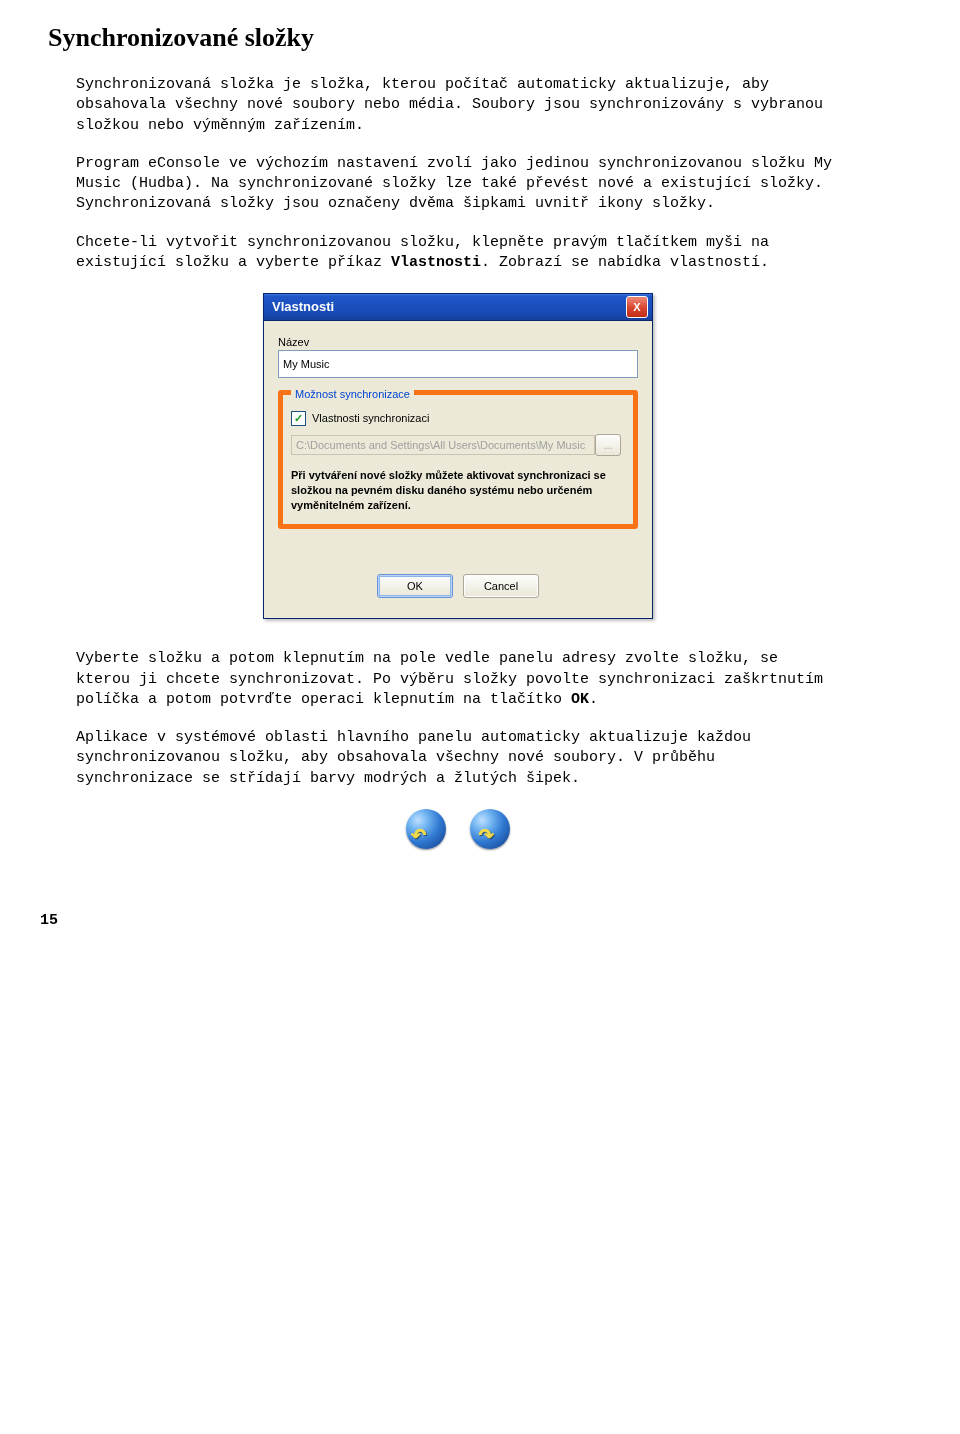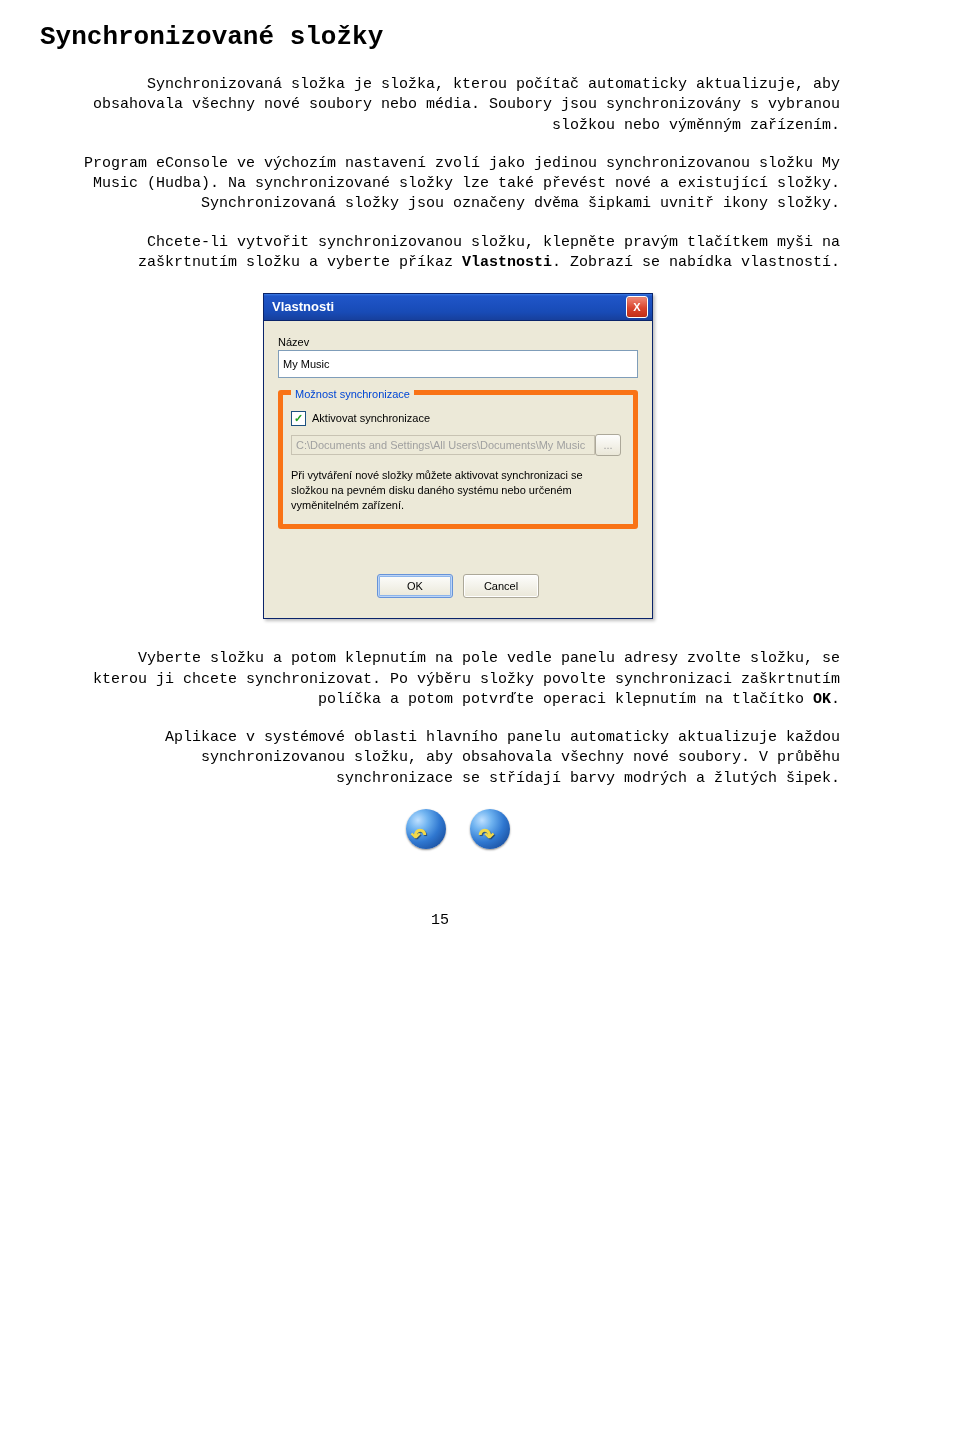--- a/index.html
+++ b/index.html
@@ -7,31 +7,30 @@
     font-size: 15px;
     margin: 0;
     padding: 20px 40px 40px 40px;
     background: #fff;
     color: #000;
     width: 880px;
     box-sizing: border-box;
     line-height: 1.35;
   }
   h1 {
-    font-family: Liberation Mono, monospace;
+    font-family: Liberation Serif, serif;
     font-size: 26px;
     font-weight: bold;
-    margin: 0 0 20px 0;
+    margin: 0 0 20px 8px;
   }
   .body-text {
     margin-left: 36px;
   }
   p {
     margin: 0 0  18px 0;
-    text-align: right;
   }
   .bold { font-weight: bold; }
   .dialog-wrap {
     display: flex;
     justify-content: center;
     margin: 20px 0 30px 0;
   }
   .dialog {
     width: 388px;
     background: #ece9d8;
@@ -144,20 +143,21 @@
     font-size: 11px;
     display: flex;
     align-items: center;
     justify-content: center;
     color: #a0a0a0;
   }
   .helptext {
     color: #000;
     line-height: 1.35;
     padding-right: 10px;
+    font-weight: bold;
   }
   .btn-row {
     display: flex;
     justify-content: center;
     gap: 10px;
     margin-top: 45px;
     padding-bottom: 6px;
   }
   .winbtn {
     width: 74px;
@@ -203,56 +203,56 @@
     text-shadow: 1px 1px 1px rgba(0,0,0,0.5);
   }
   .arrow-fwd {
     position: absolute;
     top: 10px; left: 10px;
     font-size: 28px;
     font-weight: bold;
     text-shadow: 1px 1px 1px rgba(0,0,0,0.5);
   }
   .pagenum {
-    text-align: center;
     margin-top: 60px;
     font-family: "Courier New", monospace;
     font-size: 15px;
+    font-weight: bold;
   }
 </style>
 </head>
 <body>
 
 <h1>Synchronizované složky</h1>
 
 <div class="body-text">
   <p>Synchronizovaná složka je složka, kterou počítač automaticky aktualizuje, aby obsahovala všechny nové soubory nebo média. Soubory jsou synchronizovány s vybranou složkou nebo výměnným zařízením.</p>
   <p>Program eConsole ve výchozím nastavení zvolí jako jedinou synchronizovanou složku My Music (Hudba). Na synchronizované složky lze také převést nové a existující složky. Synchronizovaná složky jsou označeny dvěma šipkami uvnitř ikony složky.</p>
   <p>
-    <span>Chcete-li vytvořit synchronizovanou složku, klepněte pravým tlačítkem myši na zaškrtnutím složku a vyberte příkaz </span><span class="bold">Vlastnosti</span><span>. Zobrazí se nabídka vlastností.</span>
+    <span>Chcete-li vytvořit synchronizovanou složku, klepněte pravým tlačítkem myši na existující složku a vyberte příkaz </span><span class="bold">Vlastnosti</span><span>. Zobrazí se nabídka vlastností.</span>
   </p>
 
   <div class="dialog-wrap">
     <div class="dialog">
       <div class="titlebar">
         <span class="title">Vlastnosti</span>
         <div class="closebtn">
           <span>X</span>
         </div>
       </div>
       <div class="dlg-body">
         <span class="lbl">Název</span>
         <input class="name-input" value="My Music" style="">
         <div class="groupbox">
           <div class="grouptitle">Možnost synchronizace</div>
           <div class="chk-row">
             <div class="chkbox">
               <span>✓</span>
             </div>
-            <span>Aktivovat synchronizace</span>
+            <span>Vlastnosti synchronizaci</span>
           </div>
           <div class="path-row">
             <input class="path-input" disabled="" value="C:\Documents and Settings\All Users\Documents\My Music" style="">
             <div class="browse-btn">
               <span>...</span>
             </div>
           </div>
           <div class="helptext">Při vytváření nové složky můžete aktivovat synchronizaci se složkou na pevném disku daného systému nebo určeném vyměnitelném zařízení.</div>
         </div>
         <div class="btn-row">

